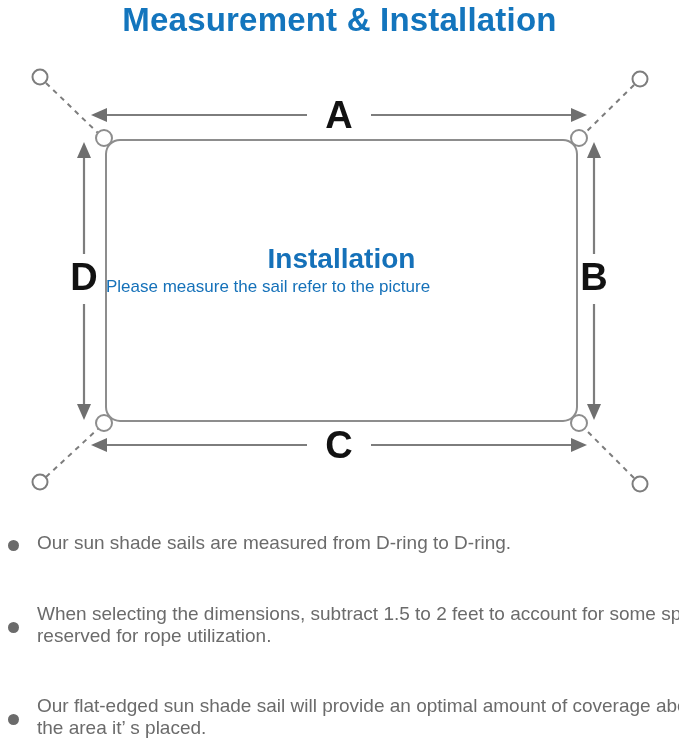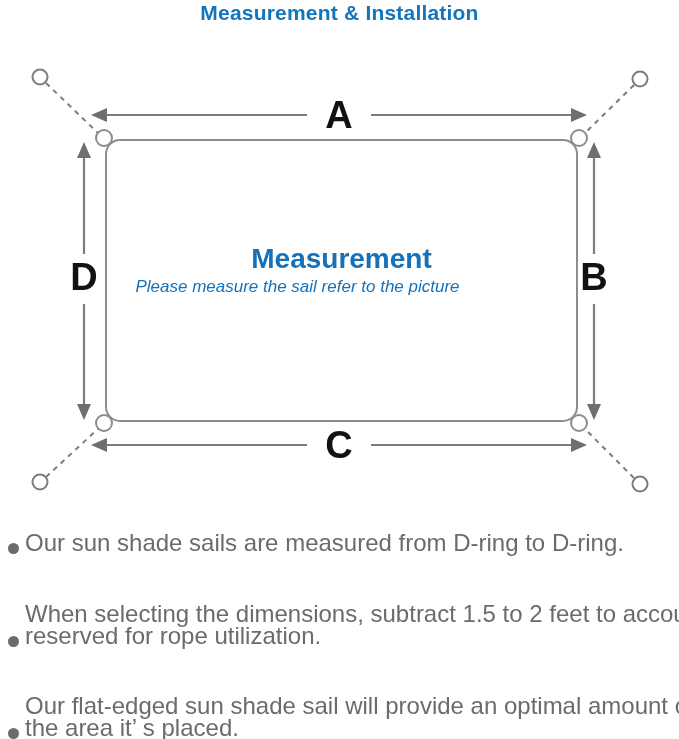--- a/index.html
+++ b/index.html
@@ -13,21 +13,21 @@
   }
   html,body{margin:0;padding:0;}
   body{
     width:679px;height:739px;background:var(--bg);
     font-family:"Liberation Sans",sans-serif;
     position:relative;overflow:hidden;
   }
   .stage{position:absolute;inset:0;width:679px;height:739px;}
   .page-title{
     position:absolute;top:1px;left:0;width:679px;
-    text-align:center;font-size:21px;font-weight:bold;
+    text-align:center;font-size:33px;font-weight:bold;
     color:var(--title_blue);letter-spacing:.2px;
   }
   .diagram-svg{position:absolute;top:0;left:0;}
   .rope{stroke:var(--line_gray);stroke-width:2;stroke-dasharray:5 5;fill:none;}
   .anchor{fill:#ffffff;stroke:var(--line_gray);stroke-width:2;}
   .dring{fill:#ffffff;stroke:var(--outline_gray);stroke-width:2;}
   .sail{fill:#ffffff;stroke:var(--outline_gray);stroke-width:2;}
   .arrow-line{stroke:var(--line_gray);stroke-width:2.2;fill:none;}
   .arrow-head{fill:#6f6f6f;stroke:none;}
   .dim-label{
@@ -36,26 +36,26 @@
   }
   .dim-a{left:307px;top:94px;width:64px;height:42px;}
   .dim-c{left:307px;top:424px;width:64px;height:42px;}
   .dim-d{left:56px;top:256px;width:56px;height:42px;}
   .dim-b{left:566px;top:256px;width:56px;height:42px;}
   .center-heading{
     position:absolute;left:106px;top:243px;width:471px;text-align:center;
     font-size:28px;font-weight:bold;color:var(--heading_blue);
   }
   .center-sub{
-    position:absolute;left:106px;top:277px;width:383px;text-align:center;
-    font-size:17px;color:var(--heading_blue);font-style:italic;
+    position:absolute;left:106px;top:277px;width:383px;
+    font-size:17px;color:var(--heading_blue);
   }
   .note{
-    position:absolute;left:8px;right:0;display:flex;gap:6px;align-items:flex-end;
-    color:var(--text_gray);font-size:24px;line-height:22px;
+    position:absolute;left:8px;right:0;display:flex;gap:18px;align-items:center;
+    color:var(--text_gray);font-size:19px;line-height:22px;
   }
   .note .dot{
     flex:0 0 auto;width:11px;height:11px;border-radius:50%;
     background:var(--text_gray);margin-top:5px;
   }
   .note .txt div{white-space:nowrap;}
 </style>
 </head>
 <body>
 
@@ -109,21 +109,21 @@
       <polygon class="arrow-head" points="594,142 587,158 601,158"></polygon>
       <polygon class="arrow-head" points="594,420 587,404 601,404"></polygon>
     </g>
   </svg>
 
   <div class="dim-label dim-a">A</div>
   <div class="dim-label dim-b">B</div>
   <div class="dim-label dim-c">C</div>
   <div class="dim-label dim-d">D</div>
 
-  <div class="center-heading">Measurement</div>
+  <div class="center-heading">Installation</div>
   <div class="center-sub">Please measure the sail refer to the picture</div>
 
   <div class="note" style="top:532px">
     <span class="dot"></span>
     <div class="txt">
         <div>Our sun shade sails are measured from D-ring to D-ring.</div>
       </div>
   </div>
   <div class="note" style="top:603px">
     <span class="dot"></span>

